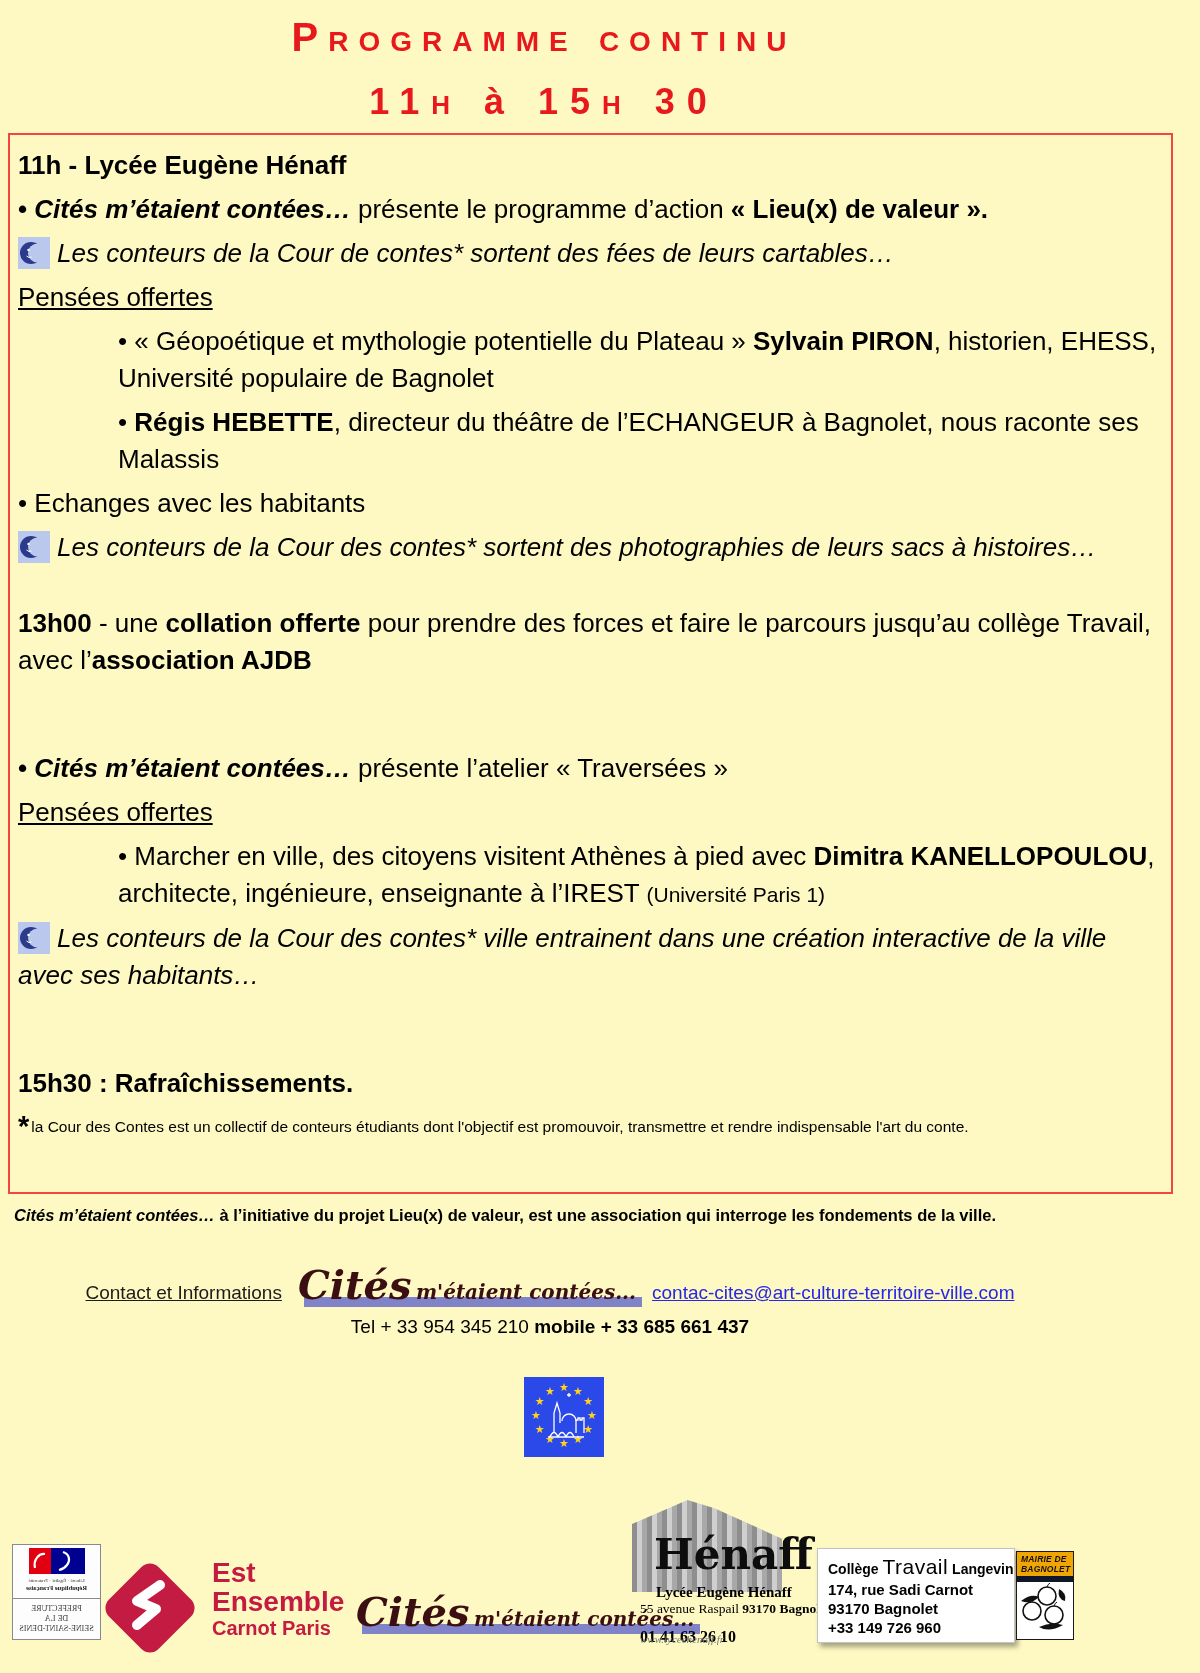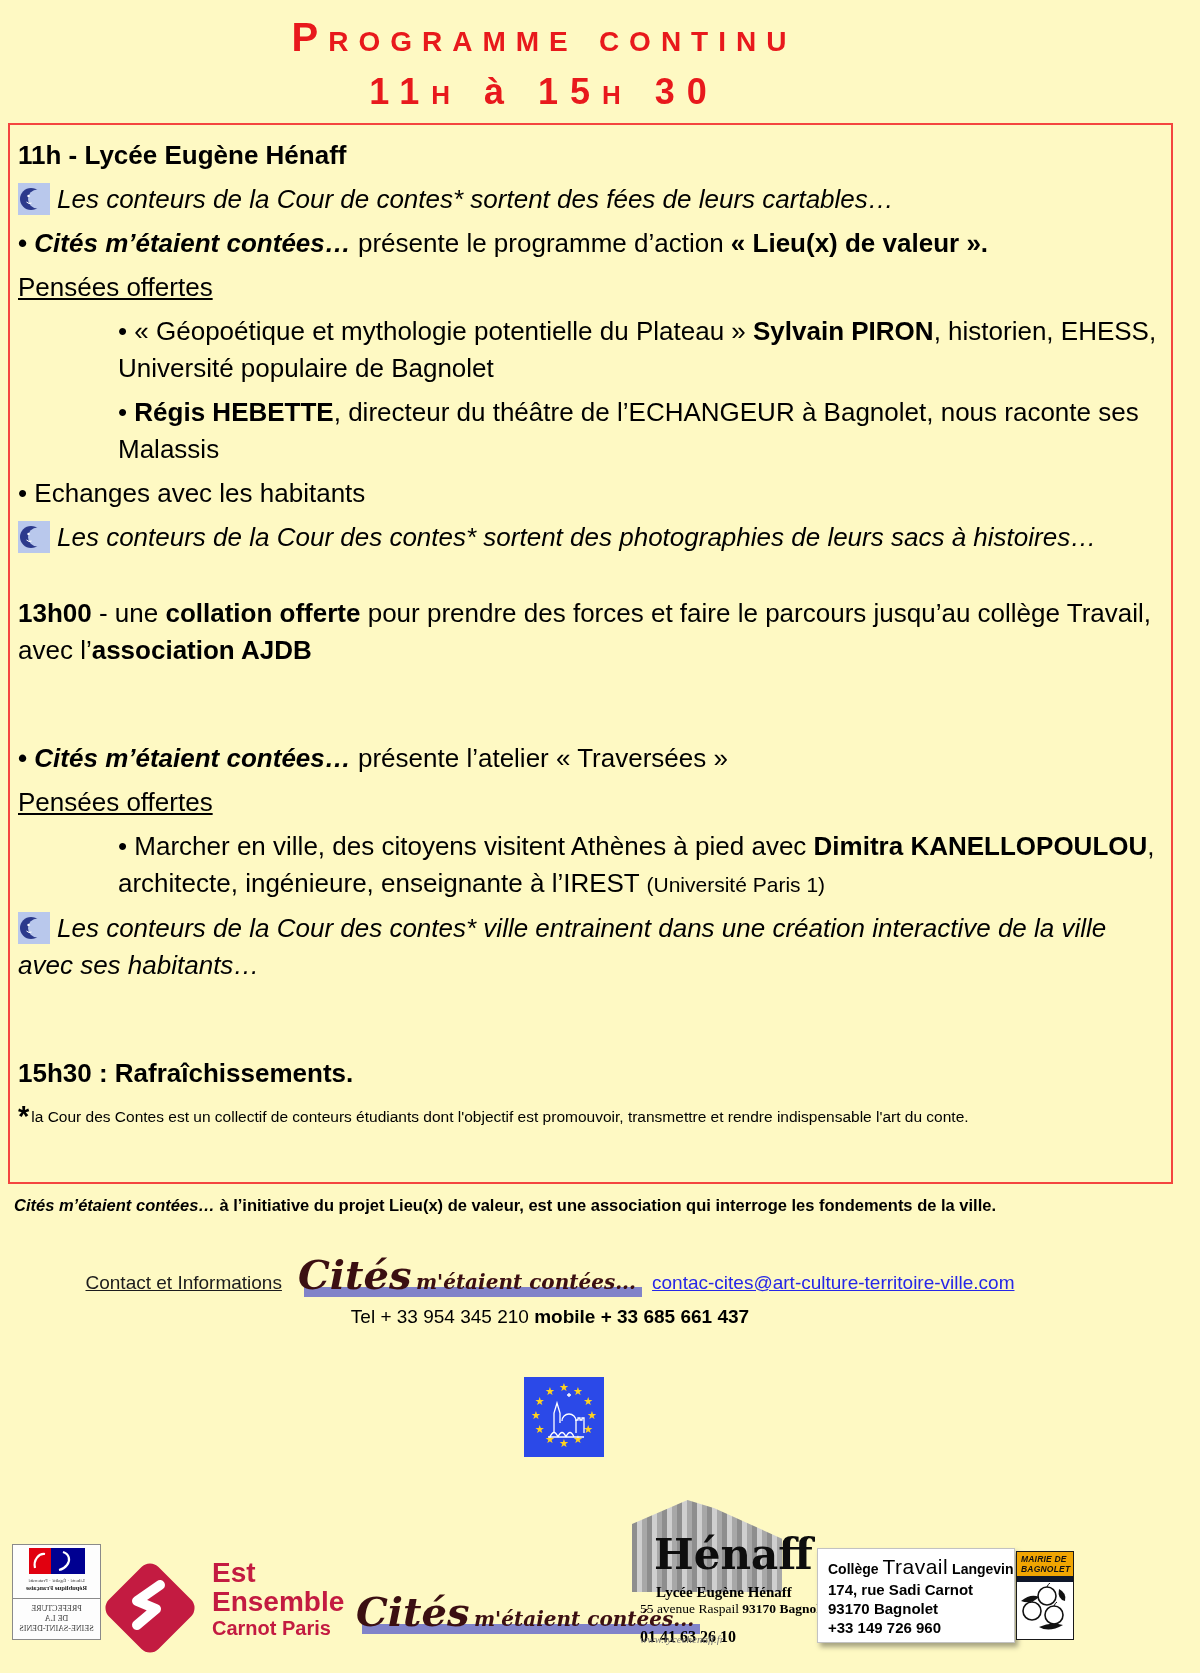--- a/index.html
+++ b/index.html
@@ -2,21 +2,21 @@
 <html><head>
 <meta charset="utf-8">
 <style>
   html,body{margin:0;padding:0;background:#fff;}
   .page{position:relative;width:1200px;height:1673px;background:#fef9c3;
         font-family:"Liberation Sans", sans-serif;color:#000;overflow:hidden;}
 
   
   .title{padding-top:14px;text-align:center;padding-right:112px;box-sizing:border-box;}
   .t1{font-variant:small-caps;font-weight:bold;font-size:40px;letter-spacing:10px;color:#e8191c;line-height:1.15;}
-  .t2{font-weight:bold;color:#e8191c;letter-spacing:12px;line-height:1.2;margin-top:10px;}
+  .t2{font-weight:bold;color:#e8191c;letter-spacing:12px;line-height:1.2;margin-top:20px;}
   .sg-tbig{font-size:36px;}
   .sg-tsm{font-size:26px;}
 
   
   .program-box{margin:10px 4px 0 8px;width:1165px;height:1061px;box-sizing:border-box;
                border:2px solid #f4453f;padding:12px 14px 14px 8px;font-size:26px;line-height:37px;overflow:hidden;}
   .blk{margin:0 0 7px 0;}
   .blk-heading{font-weight:bold;}
   .blk-indent{padding-left:100px;}
   .blk-spacer{height:32px;margin:0;}
@@ -97,28 +97,28 @@
 
 <div class="page">
 
   <div class="title">
     <div class="t1">Programme continu</div>
     <div class="t2"><span class="sg-tbig">11</span><span class="sg-tsm">H</span><span class="sg-tbig"> à </span><span class="sg-tbig">15</span><span class="sg-tsm">H</span><span class="sg-tbig"> 30</span></div>
   </div>
 
   <div class="program-box">
       <div class="blk blk-heading"><span class="sg-b">11h - Lycée Eugène Hénaff</span></div>
+      <div class="blk blk-line"><span class="sg-b">• </span><span class="sg-bi">Cités m’étaient contées…</span><span class="sg-r"> présente le programme d’action </span><span class="sg-b">« Lieu(x) de valeur ».</span></div>
       <div class="blk blk-moon"><span class="moon"><svg width="32" height="32" viewBox="0 0 32 32">
             <rect width="32" height="32" fill="#b9c8ec"></rect>
             <circle cx="13" cy="16" r="11" fill="#2c3a8c"></circle>
             <circle cx="19.5" cy="16" r="9.5" fill="#b9c8ec"></circle>
             <circle cx="10.5" cy="13" r="1.2" fill="#ffffff"></circle>
             <path d="M8.5 19 q2.5 2.5 5 1" stroke="#ffffff" stroke-width="1" fill="none"></path>
           </svg></span><span class="sg-i">Les conteurs de la Cour de contes* sortent des fées de leurs cartables…</span></div>
-      <div class="blk blk-line"><span class="sg-b">• </span><span class="sg-bi">Cités m’étaient contées…</span><span class="sg-r"> présente le programme d’action </span><span class="sg-b">« Lieu(x) de valeur ».</span></div>
       <div class="blk blk-line"><span class="sg-u">Pensées offertes</span></div>
       <div class="blk blk-indent"><span class="sg-r">• « Géopoétique et mythologie potentielle du Plateau » </span><span class="sg-b">Sylvain PIRON</span><span class="sg-r">, historien, EHESS, Université populaire de Bagnolet</span></div>
       <div class="blk blk-indent"><span class="sg-r">• </span><span class="sg-b">Régis HEBETTE</span><span class="sg-r">, directeur du théâtre de l’ECHANGEUR à Bagnolet, nous raconte ses Malassis</span></div>
       <div class="blk blk-line"><span class="sg-r">• Echanges avec les habitants</span></div>
       <div class="blk blk-moon"><span class="moon"><svg width="32" height="32" viewBox="0 0 32 32">
             <rect width="32" height="32" fill="#b9c8ec"></rect>
             <circle cx="13" cy="16" r="11" fill="#2c3a8c"></circle>
             <circle cx="19.5" cy="16" r="9.5" fill="#b9c8ec"></circle>
             <circle cx="10.5" cy="13" r="1.2" fill="#ffffff"></circle>
             <path d="M8.5 19 q2.5 2.5 5 1" stroke="#ffffff" stroke-width="1" fill="none"></path>

